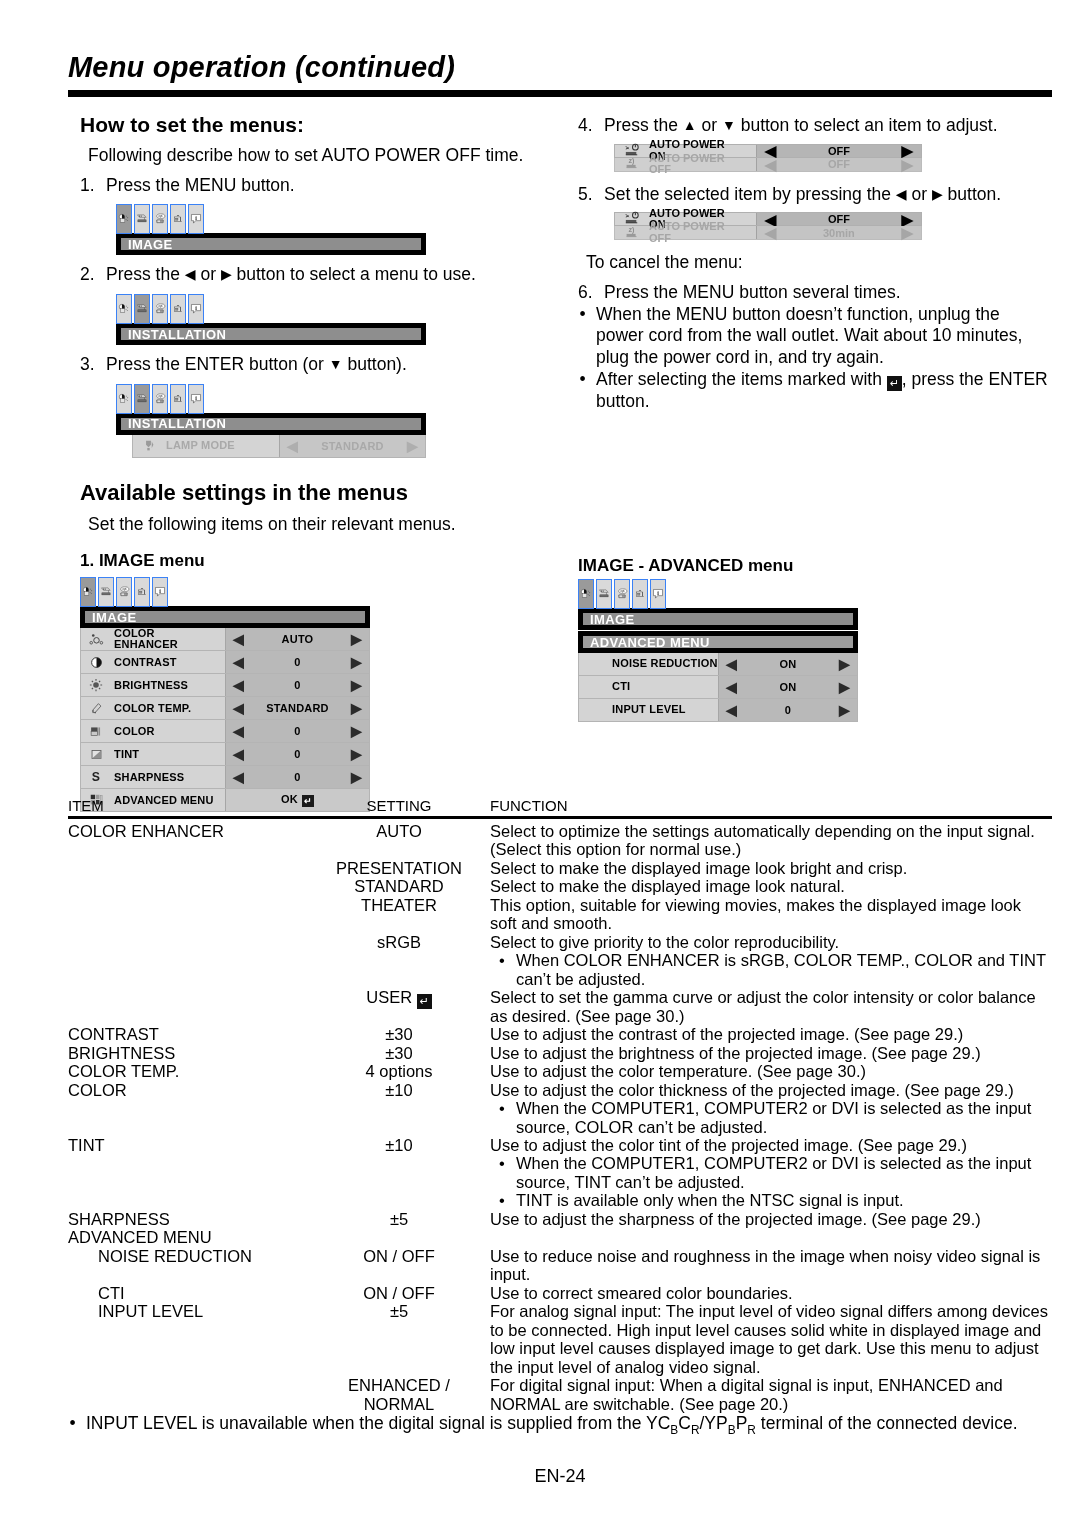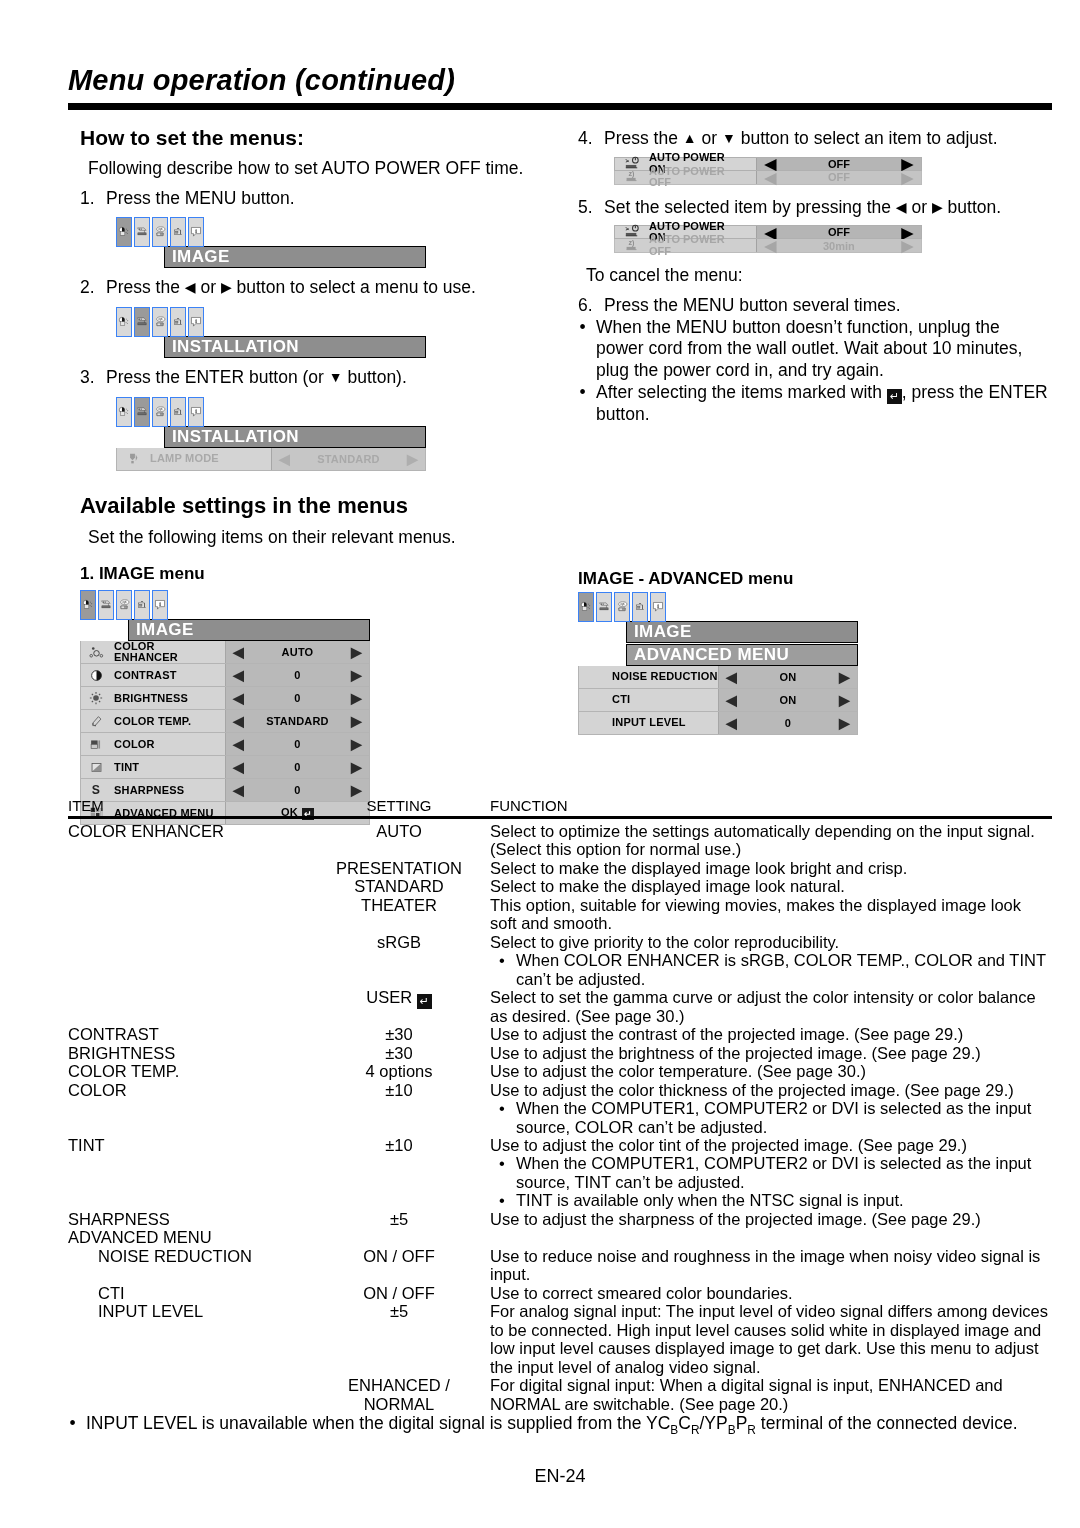--- a/index.html
+++ b/index.html
@@ -10,21 +10,21 @@
     font-family:"Liberation Sans", sans-serif;
     color:#000;
     position:relative;
     overflow:hidden;
   }
   .page { position:absolute; left:68px; top:0; width:984px; height:1528px; }
 
   
   .page-title {
     font-size:29px; font-weight:bold; font-style:italic;
-    letter-spacing:0.2px; margin:0; padding-top:64px;
+    letter-spacing:0.2px; margin:0; padding-top:51px;
   }
   .title-rule { height:7px; background:#000; margin-top:6px; width:984px; }
 
   
   .cols { position:relative; margin-top:16px; }
   .col-left  { position:absolute; left:12px;  top:0; width:480px; }
   .col-right { position:absolute; left:510px; top:0; width:474px; }
 
   h2.sec { font-size:21px; font-weight:bold; margin:0 0 4px 0; }
   p.body { font-size:17.5px; line-height:1.24; margin:8px; }
@@ -36,31 +36,31 @@
   
   .osd { margin:8px 0 0 36px; }
   .osd-tabs { display:flex; gap:2px; }
   .tab {
     width:16px; height:30px; background:#d9d9d9;
     border:1px solid #3b82f6; position:relative;
   }
   .tab.sel { background:#9a9a9a; }
   .tab svg { display:block; width:100%; height:100%; }
   .osd-bar {
-    height:22px; background:#8e8e8e; border:1px solid #000000;
-    color:#fff; font-size:17px; font-weight:bold; letter-spacing:.4px;
-    display:flex; align-items:center; padding-left:7px; margin-top:-1px;margin-left:48px;
+    height:22px; background:#8e8e8e; border:5px solid #000000;
+    color:#fff; font-size:13px; font-weight:bold; letter-spacing:.4px;
+    display:flex; align-items:center; padding-left:7px; margin-top:-1px;
   }
   .osd-bar.sub { background:#9d9d9d; }
   .osd-row {
     display:flex; align-items:center; height:23px;
     background:#d4d4d4; border:1px solid #b4b4b4; border-top:none;
     font-size:11px; font-weight:bold; letter-spacing:.2px;
   }
-  .osd-row.dim { color:#a9a9a9; }
+  .osd-row.dim { color:#a9a9a9;margin-left:16px; }
   .osd-row .ic { width:30px; flex:0 0 30px; display:flex; align-items:center; justify-content:center; }
   .osd-row .lbl { flex:1; padding-left:3px; line-height:1.05; }
   .osd-row .val {
     width:50%; flex:0 0 50%; background:#b9b9b9;
     height:100%; display:flex; align-items:center; justify-content:space-between;
     padding:0 7px; border-left:1px solid #a6a6a6;
   }
   .osd-row.dim .val { background:#c6c6c6; color:#a9a9a9; }
   .osd-row .val .a { font-size:14px; line-height:1; color:#2b2b2b; }
   .osd-row.dim .val .a { color:#aeaeae; }

